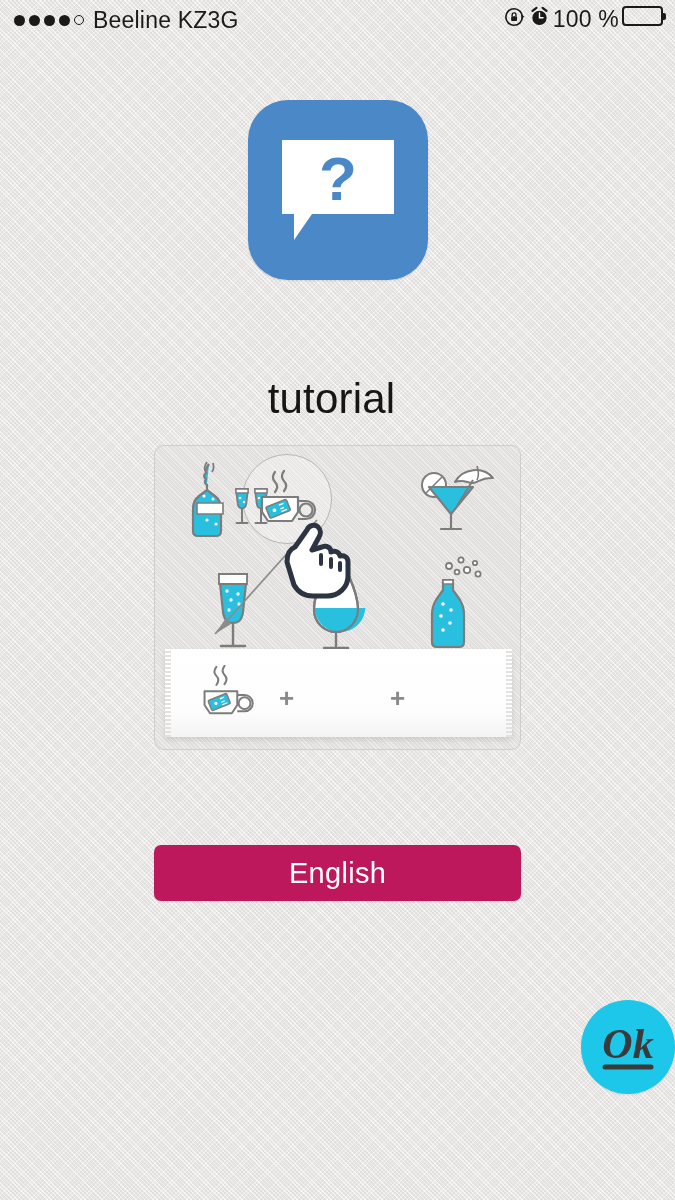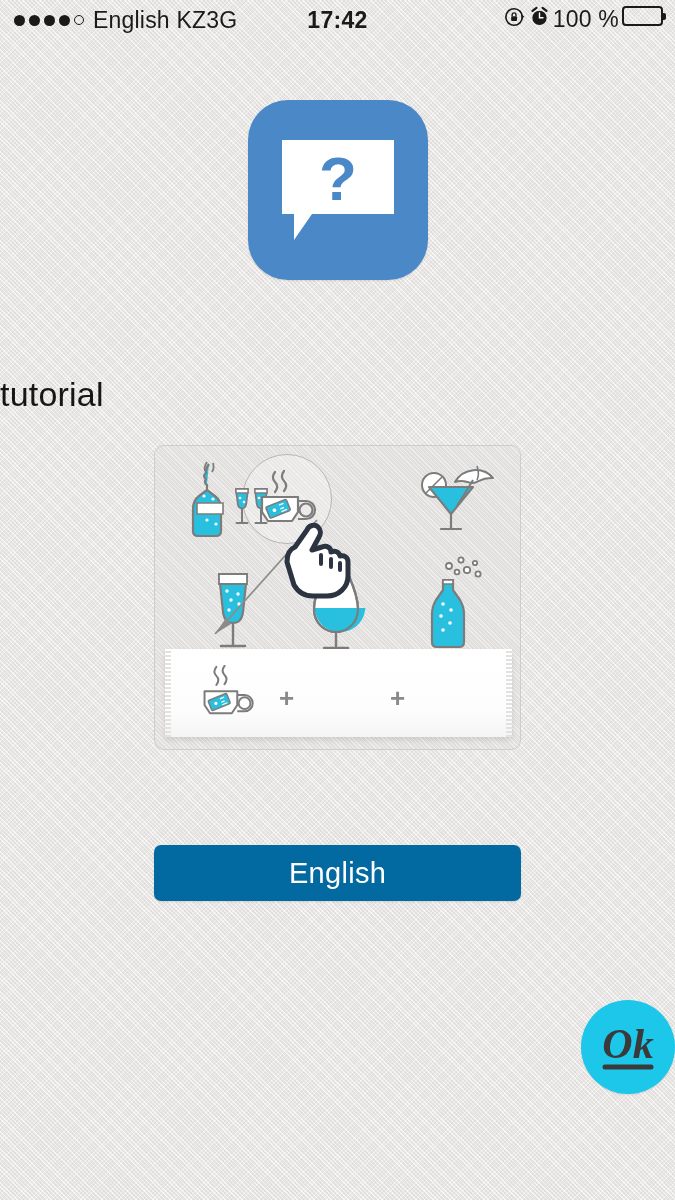--- a/index.html
+++ b/index.html
@@ -110,22 +110,22 @@
     align-items: center;
     justify-content: center;
     box-shadow: 0 1px 2px rgba(0,0,0,0.10);
   }
 
   
   .page-title {
     position: absolute;
     top: 375px;
     left: 0; right: 12px;
-    text-align: left;
-    font-size: 34px;
+    text-align: center;
+    font-size: 42px;
     color: #161616;
     font-weight: 400;
     letter-spacing: 0.2px;
   }
 
   
   .tutorial-card {
     position: absolute;
     left: 154px;
     top: 445px;
@@ -185,21 +185,21 @@
 
   
   .lang-button {
     position: absolute;
     left: 154px;
     top: 845px;
     width: 367px;
     height: 56px;
     border: none;
     border-radius: 7px;
-    background: #0369a1;
+    background: #be185d;
     color: #ffffff;
     font-size: 29px;
     font-family: "Liberation Sans", sans-serif;
     letter-spacing: 0.3px;
     cursor: pointer;
     box-shadow: 0 1px 2px rgba(0,0,0,0.10);
   }
 
   
   .ok-logo-wrap {
@@ -225,25 +225,24 @@
 
 <div class="statusbar">
   <div class="sb-left">
     <div class="sig-dots">
       <span class="dot"></span>
         <span class="dot"></span>
         <span class="dot"></span>
         <span class="dot"></span>
         <span class="dot hollow"></span>
     </div>
-    <span class="carrier">English KZ</span>
+    <span class="carrier">Beeline KZ</span>
     <span class="network">3G</span>
   </div>
 
-  <div class="sb-center">17:42</div>
 
   <div class="sb-right">
     <span>
       <svg width="22" height="22" viewBox="0 0 24 24">
         <circle cx="11" cy="12" r="9" fill="none" stroke="#1a1a1a" stroke-width="1.8"></circle>
         <rect x="7.8" y="11.2" width="6.4" height="5.2" rx="1" fill="#1a1a1a"></rect>
         <path d="M8.9 11.2 V9.6 a2.1 2.1 0 0 1 4.2 0 V11.2" fill="none" stroke="#1a1a1a" stroke-width="1.5"></path>
         <path d="M19 9 l3.2 2.6 -3.2 2.6 z" fill="#1a1a1a"></path>
       </svg>
     </span>

